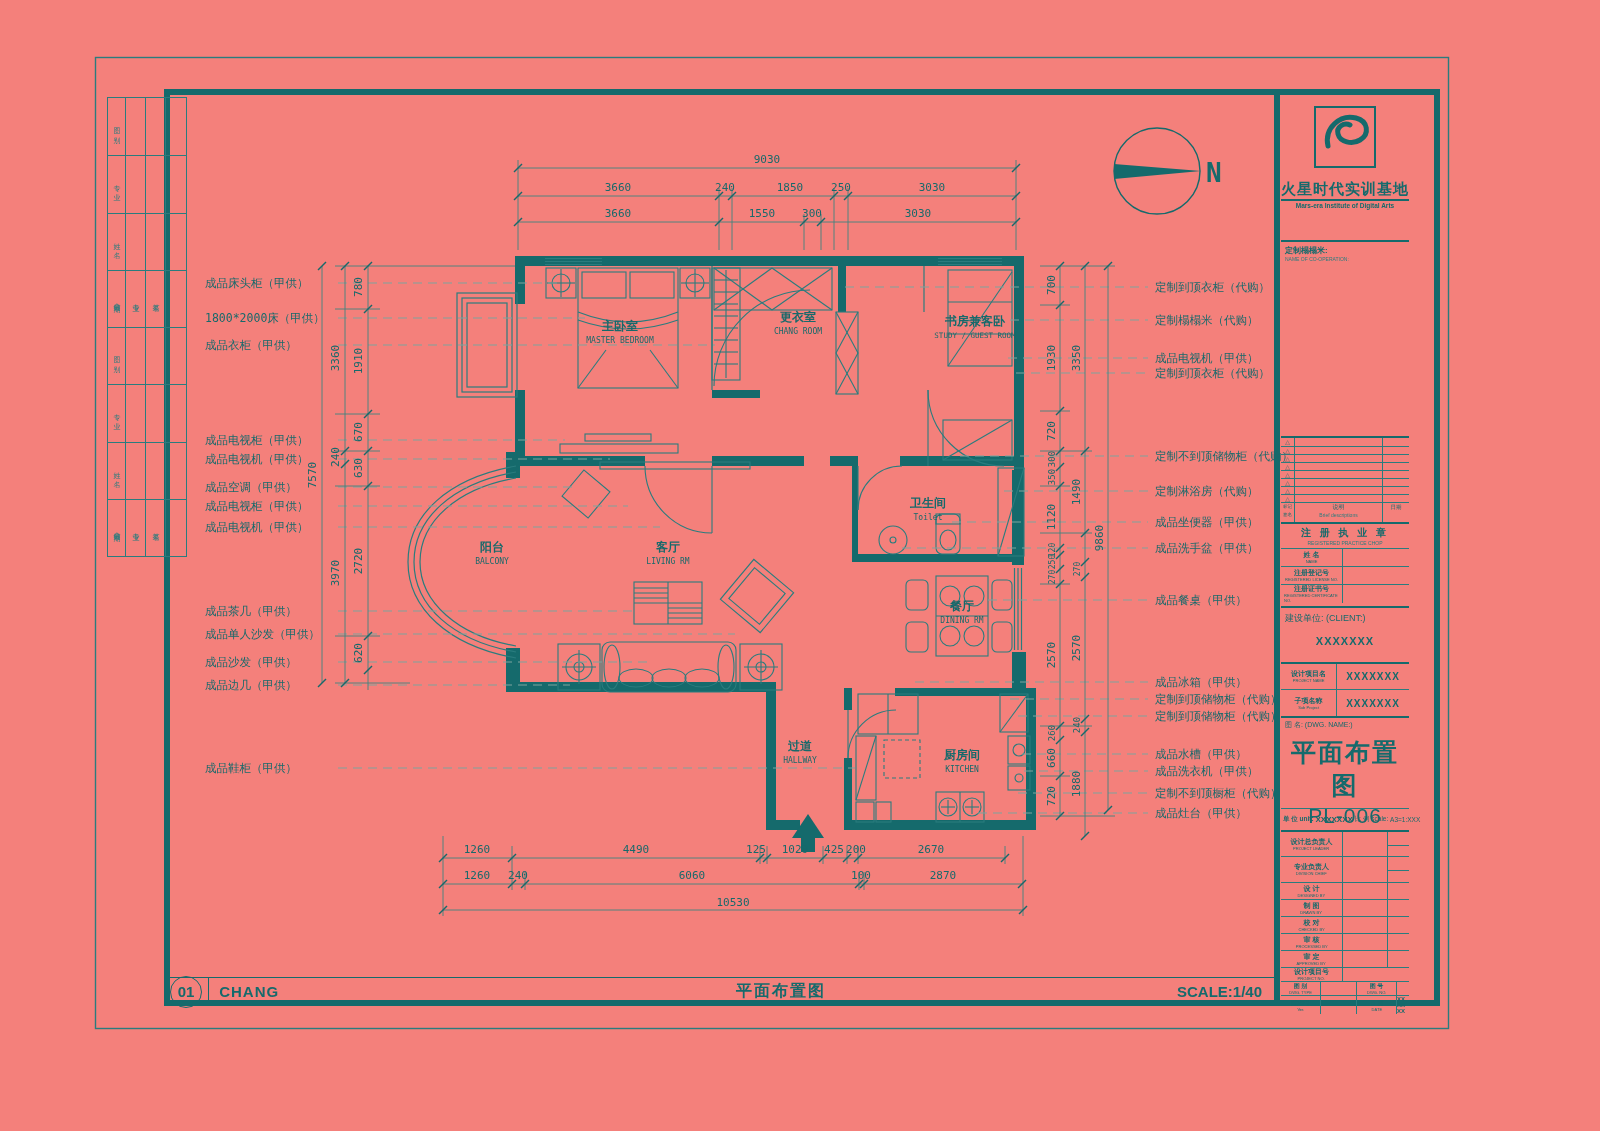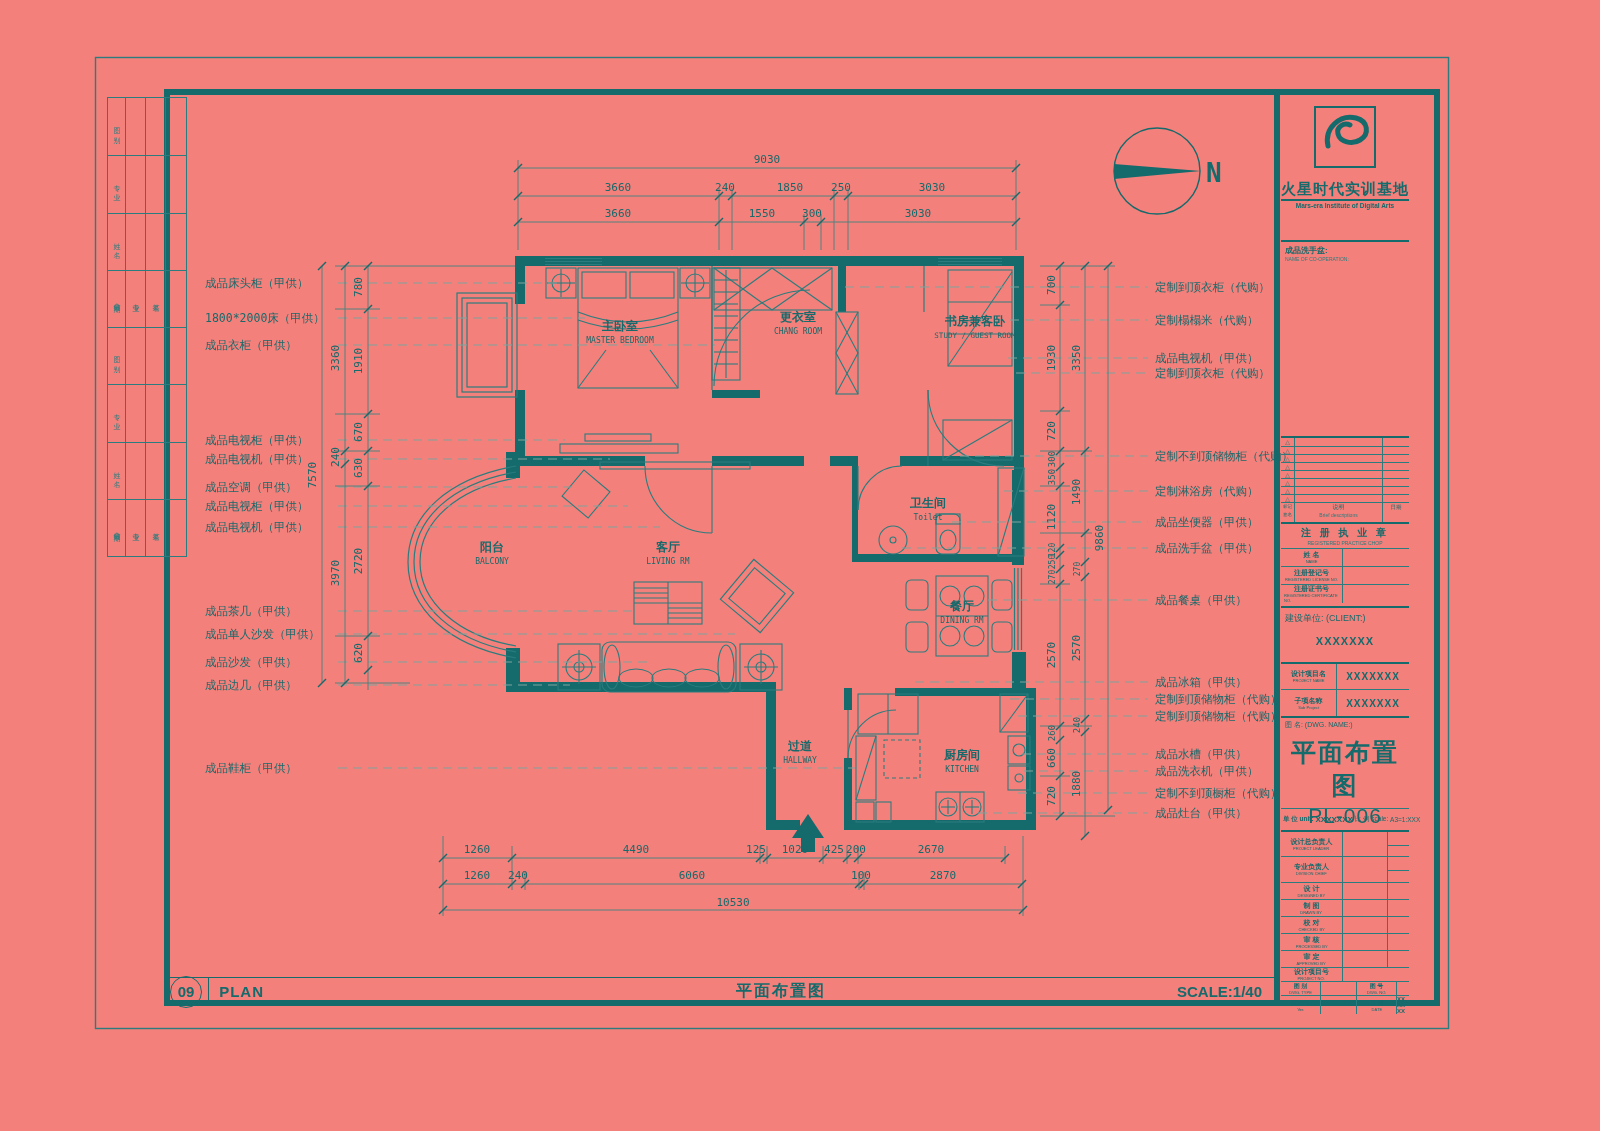--- a/index.html
+++ b/index.html
@@ -564,21 +564,21 @@
   <div class="sec" style="height:148px;text-align:center;">
     <svg width="62" height="62" style="margin-top:14px">
       <rect x="1" y="1" width="60" height="60" fill="none" stroke="#156a6c" stroke-width="2"></rect>
       <path d="M14,40 C10,22 26,8 42,12 C54,15 56,28 46,34 C38,39 26,36 24,28 C22,21 30,16 36,19" fill="none" stroke="#156a6c" stroke-width="5" stroke-linecap="round"></path>
     </svg>
     <div style="font-size:15px;font-weight:bold;letter-spacing:1px;margin-top:8px;border-bottom:2px solid #156a6c;display:inline-block;width:100%;">火星时代实训基地</div>
     <div style="font-size:6.5px;font-weight:bold;margin-top:1px;">Mars-era Institute of Digital Arts</div>
   </div>
 
   <div class="sec bt2" style="height:196px;padding:3px 4px;box-sizing:border-box;">
-    <div style="font-size:8px;font-weight:bold;">成品洗手盆:</div>
+    <div style="font-size:8px;font-weight:bold;">定制榻榻米:</div>
     <div class="tiny">NAME OF CO-OPERATION:</div>
   </div>
 
   <div class="sec bt2" style="height:86px;">
     <div class="revrow" style="border-top:none;height:8px;">
           <div>△</div>
           <div></div>
           <div style="border-right:none"></div>
         </div>
     <div class="revrow" style="height:8px;">
@@ -767,20 +767,20 @@
     <div style="border-right:1px solid #2a7c7e;"></div>
     <div class="lblcell">
           <span class="lbl-cn" style="font-size:6px;">日 期</span>
           <span class="lbl-en">DATE</span>
         </div>
     <div style="font-size:6px;font-weight:bold;display:flex;align-items:center;justify-content:center;">XX XX XX</div>
   </div>
 </div>
 
 <div class="footerbar">
-  <span class="fnum">09</span>
+  <span class="fnum">01</span>
   <span class="fdiv"></span>
-  <span style="font-size:15px;font-weight:bold;letter-spacing:1px;margin-left:10px;">PLAN</span>
+  <span style="font-size:15px;font-weight:bold;letter-spacing:1px;margin-left:10px;">CHANG</span>
   <span style="position:absolute;left:570px;font-size:16px;font-weight:bold;letter-spacing:2px;">平面布置图</span>
   <span style="position:absolute;right:12px;font-size:15px;font-weight:bold;">SCALE:1/40</span>
 </div>
 
 </div>
 
 </body></html>

